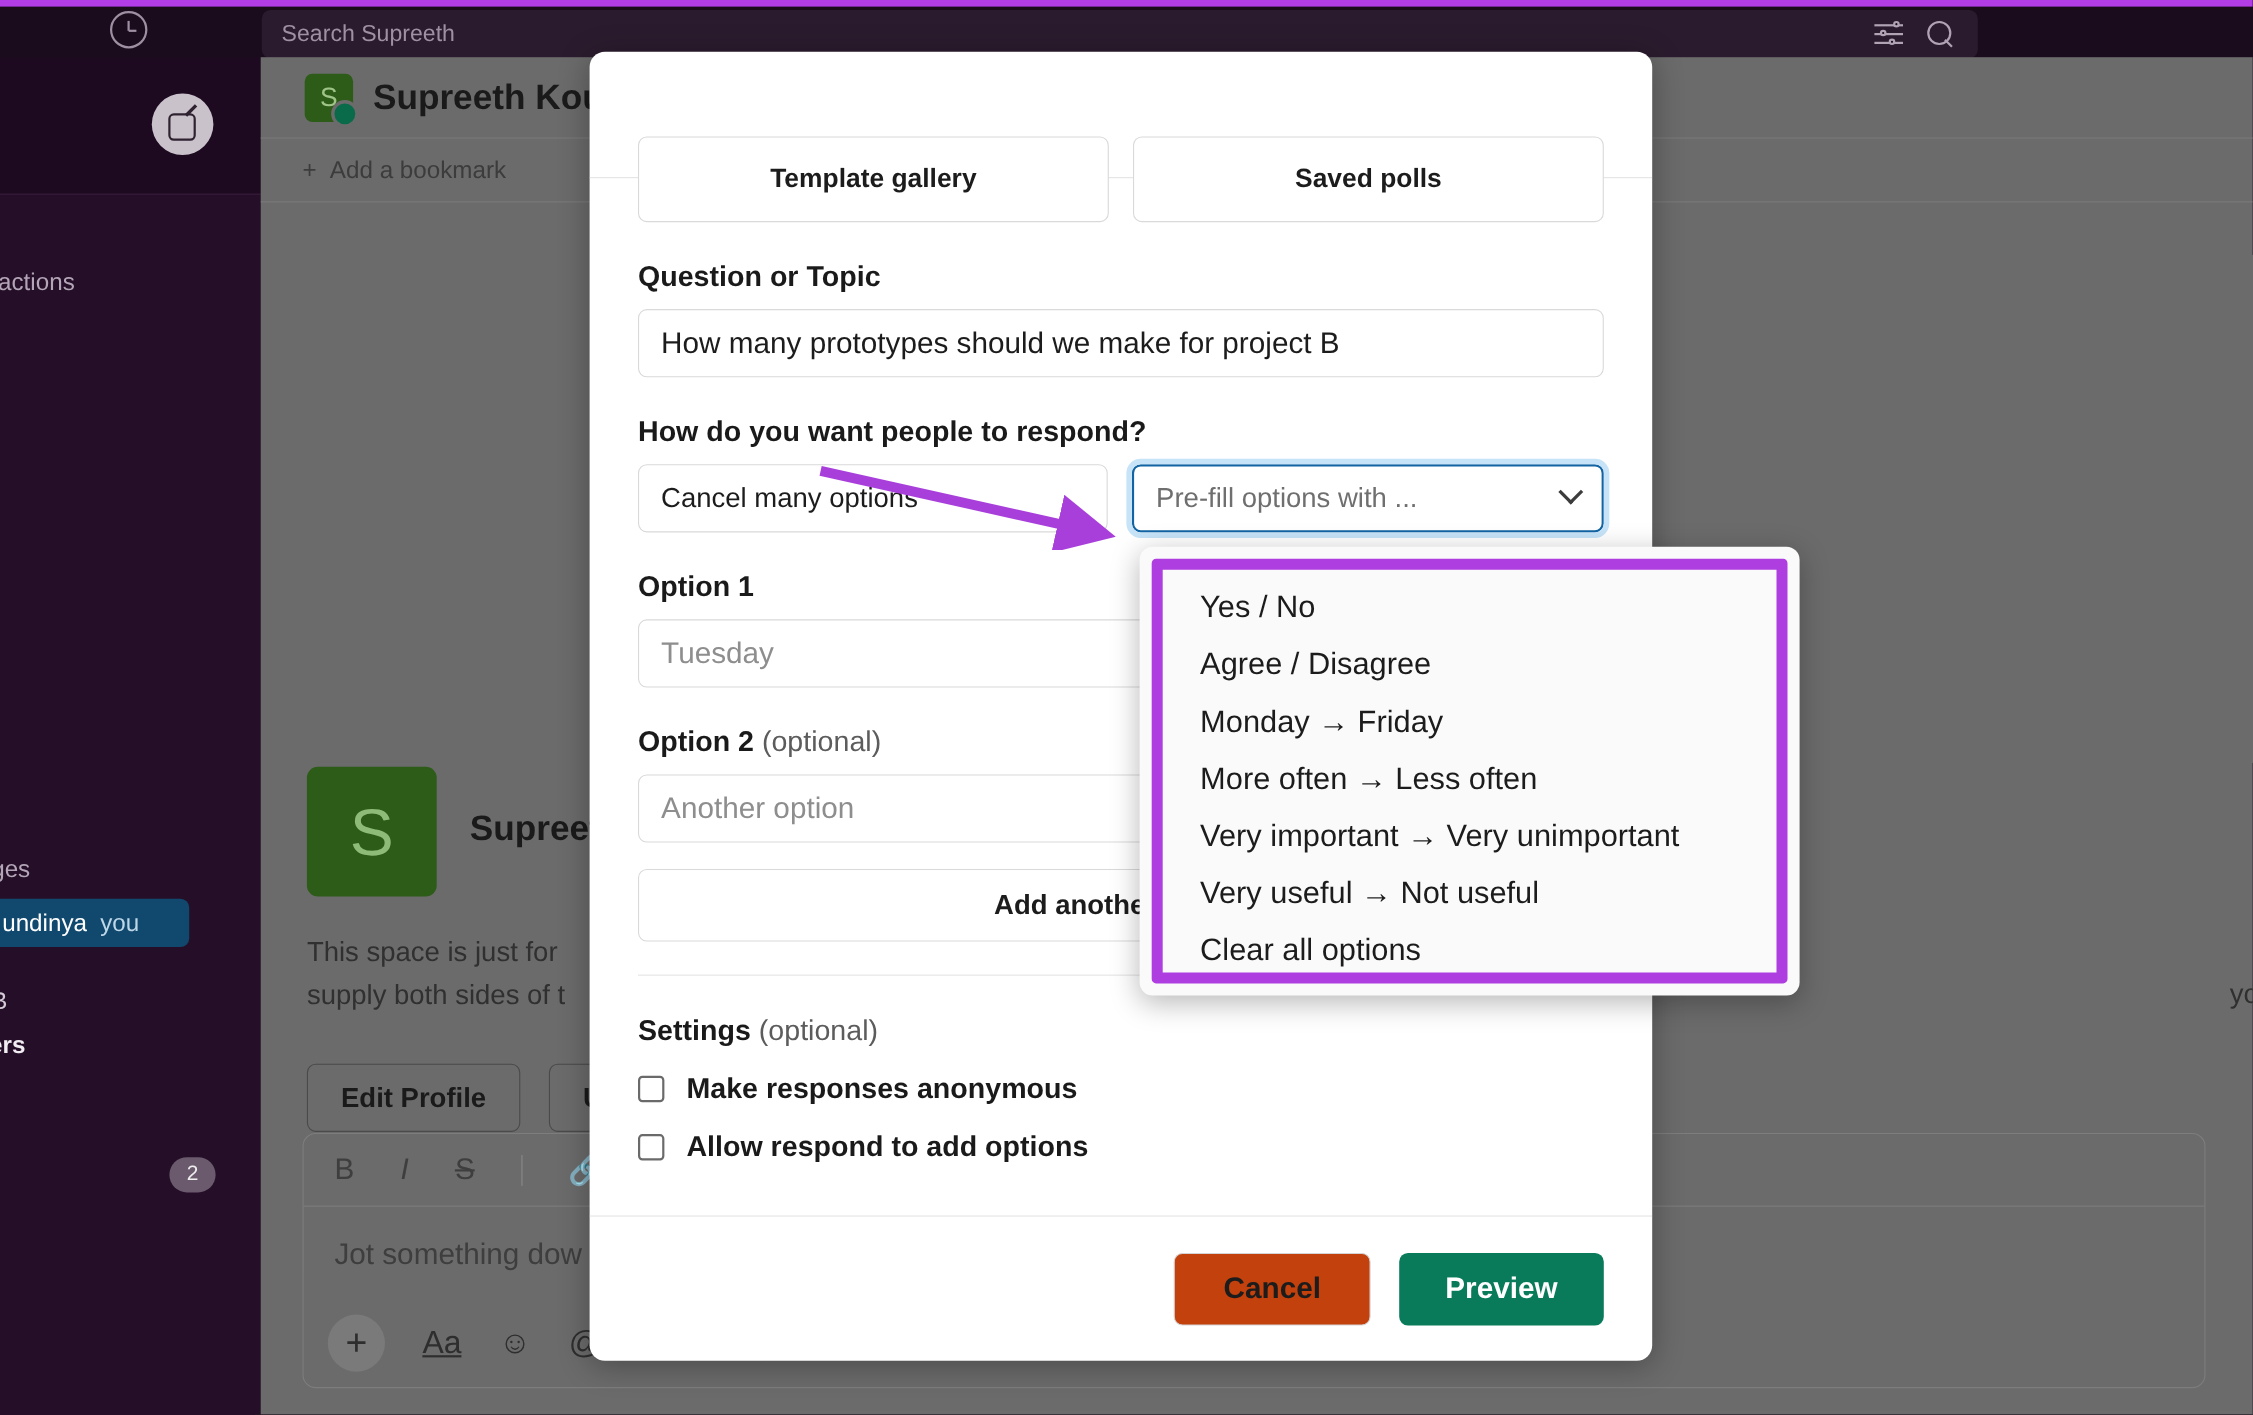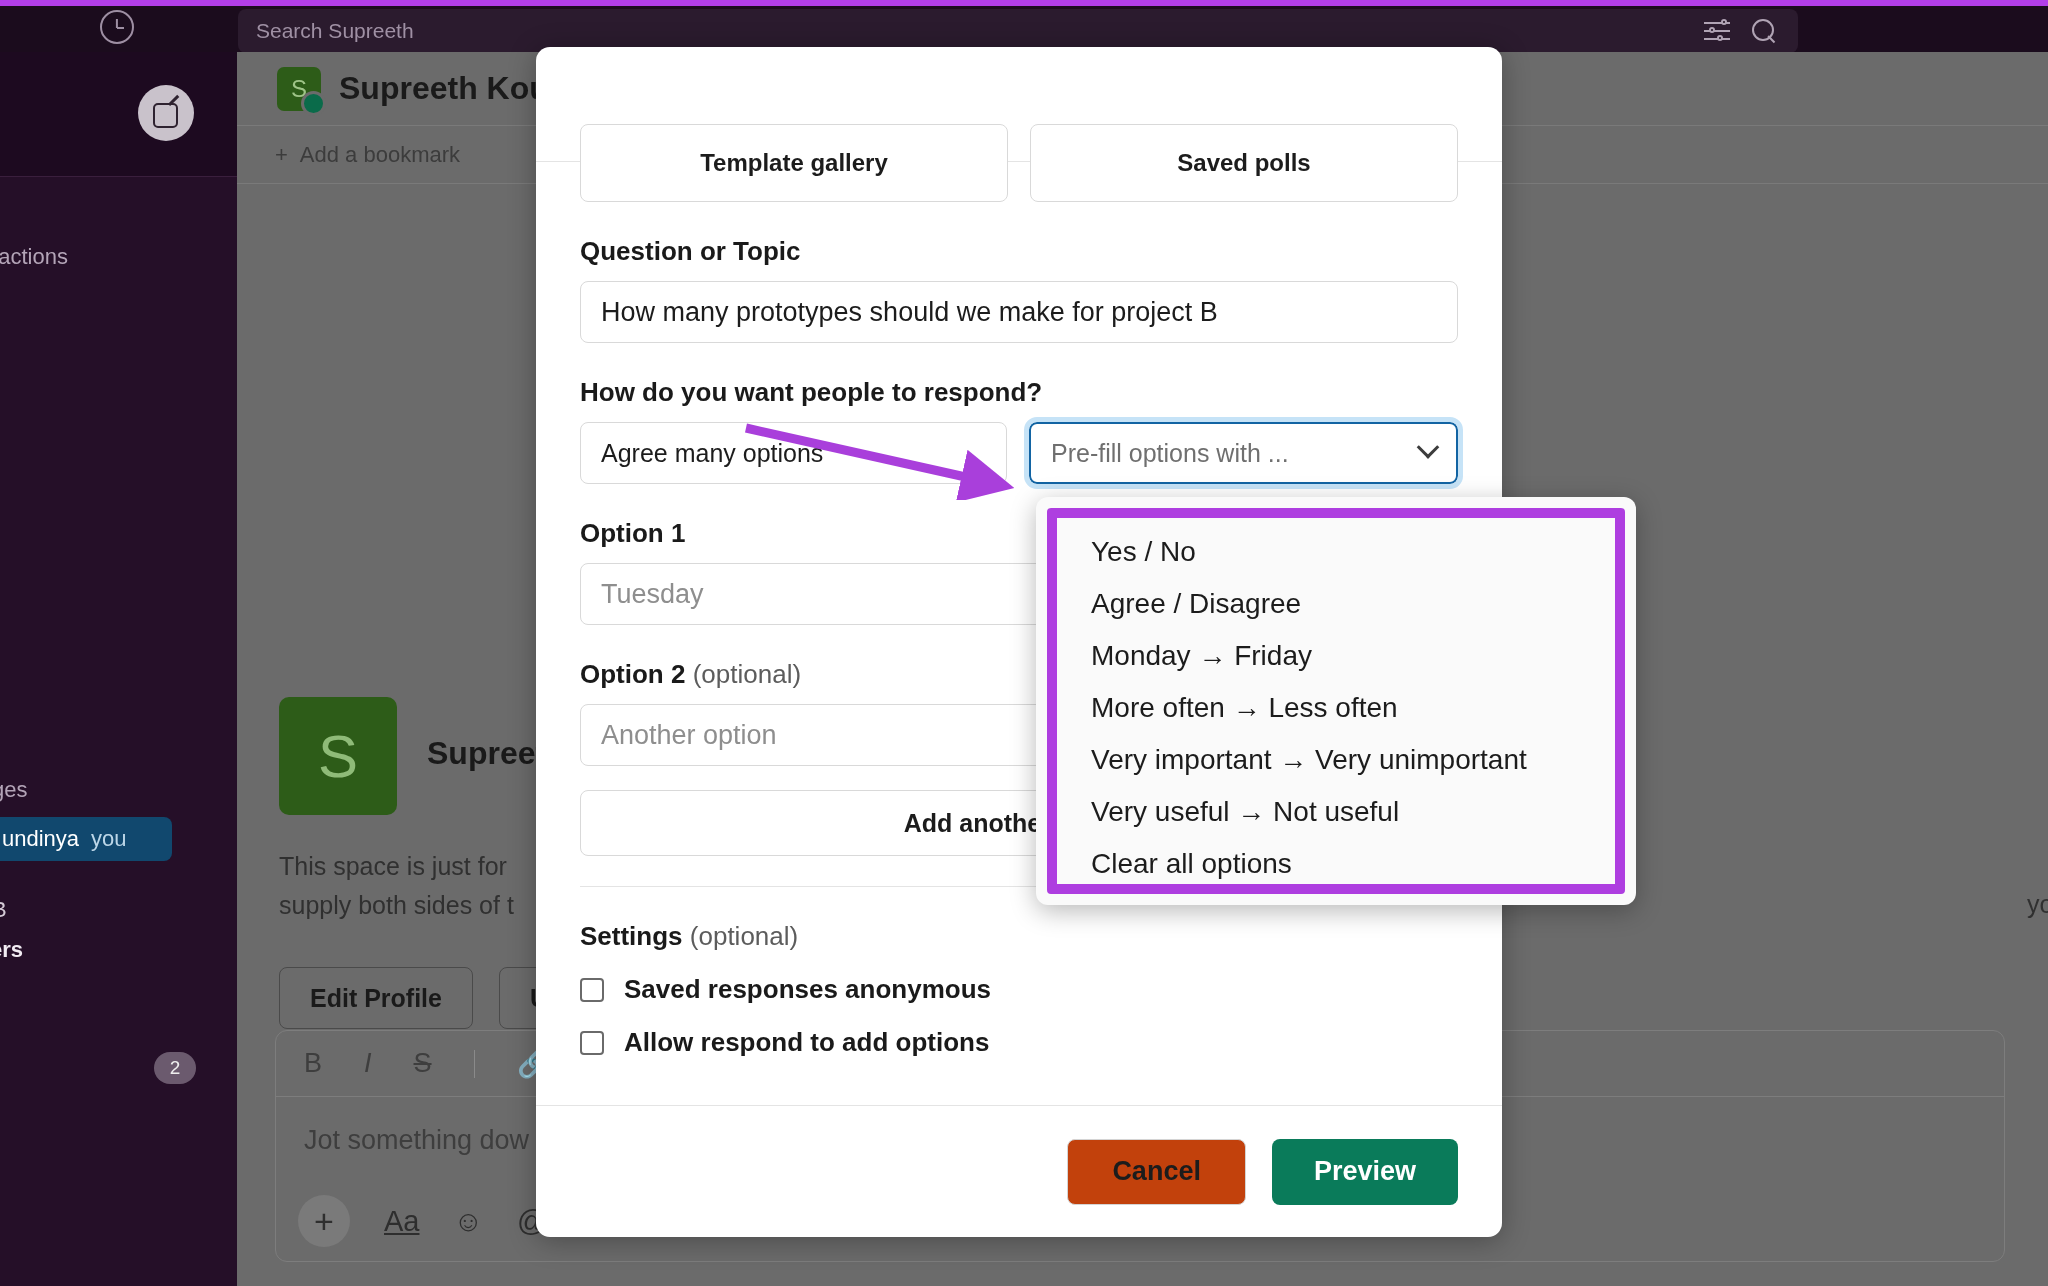--- a/index.html
+++ b/index.html
@@ -405,21 +405,21 @@
         <div class="gallery-btn">Template gallery</div>
         <div class="gallery-btn">Saved polls</div>
       </div>
 
       <div class="field-label">Question or Topic</div>
       <input class="text-input" type="text" value="How many prototypes should we make for project B" style="">
 
       <div class="field-label">How do you want people to respond?</div>
       <div class="respond-row">
         <div class="select-plain">
-          <span>Agree many options</span>
+          <span>Cancel many options</span>
         </div>
         <div class="select-focus">
           <span>Pre-fill options with ...</span>
           <span class="chev"></span>
         </div>
       </div>
 
       <div class="field-label">Option 1</div>
       <input class="text-input" type="text" placeholder="Tuesday" style="">
 
@@ -433,21 +433,21 @@
 
       <div class="divider"></div>
 
       <div class="field-label">
         <span>Settings</span>
         <span class="opt">(optional)</span>
       </div>
 
       <div class="checkbox-row">
         <span class="cbox"></span>
-        <span class="cbox-label">Saved responses anonymous</span>
+        <span class="cbox-label">Make responses anonymous</span>
       </div>
       <div class="checkbox-row">
         <span class="cbox"></span>
         <span class="cbox-label">Allow respond to add options</span>
       </div>
     </div>
 
     <div class="modal-footer">
       <button class="btn-cancel">Cancel</button>
       <button class="btn-preview">Preview</button>

